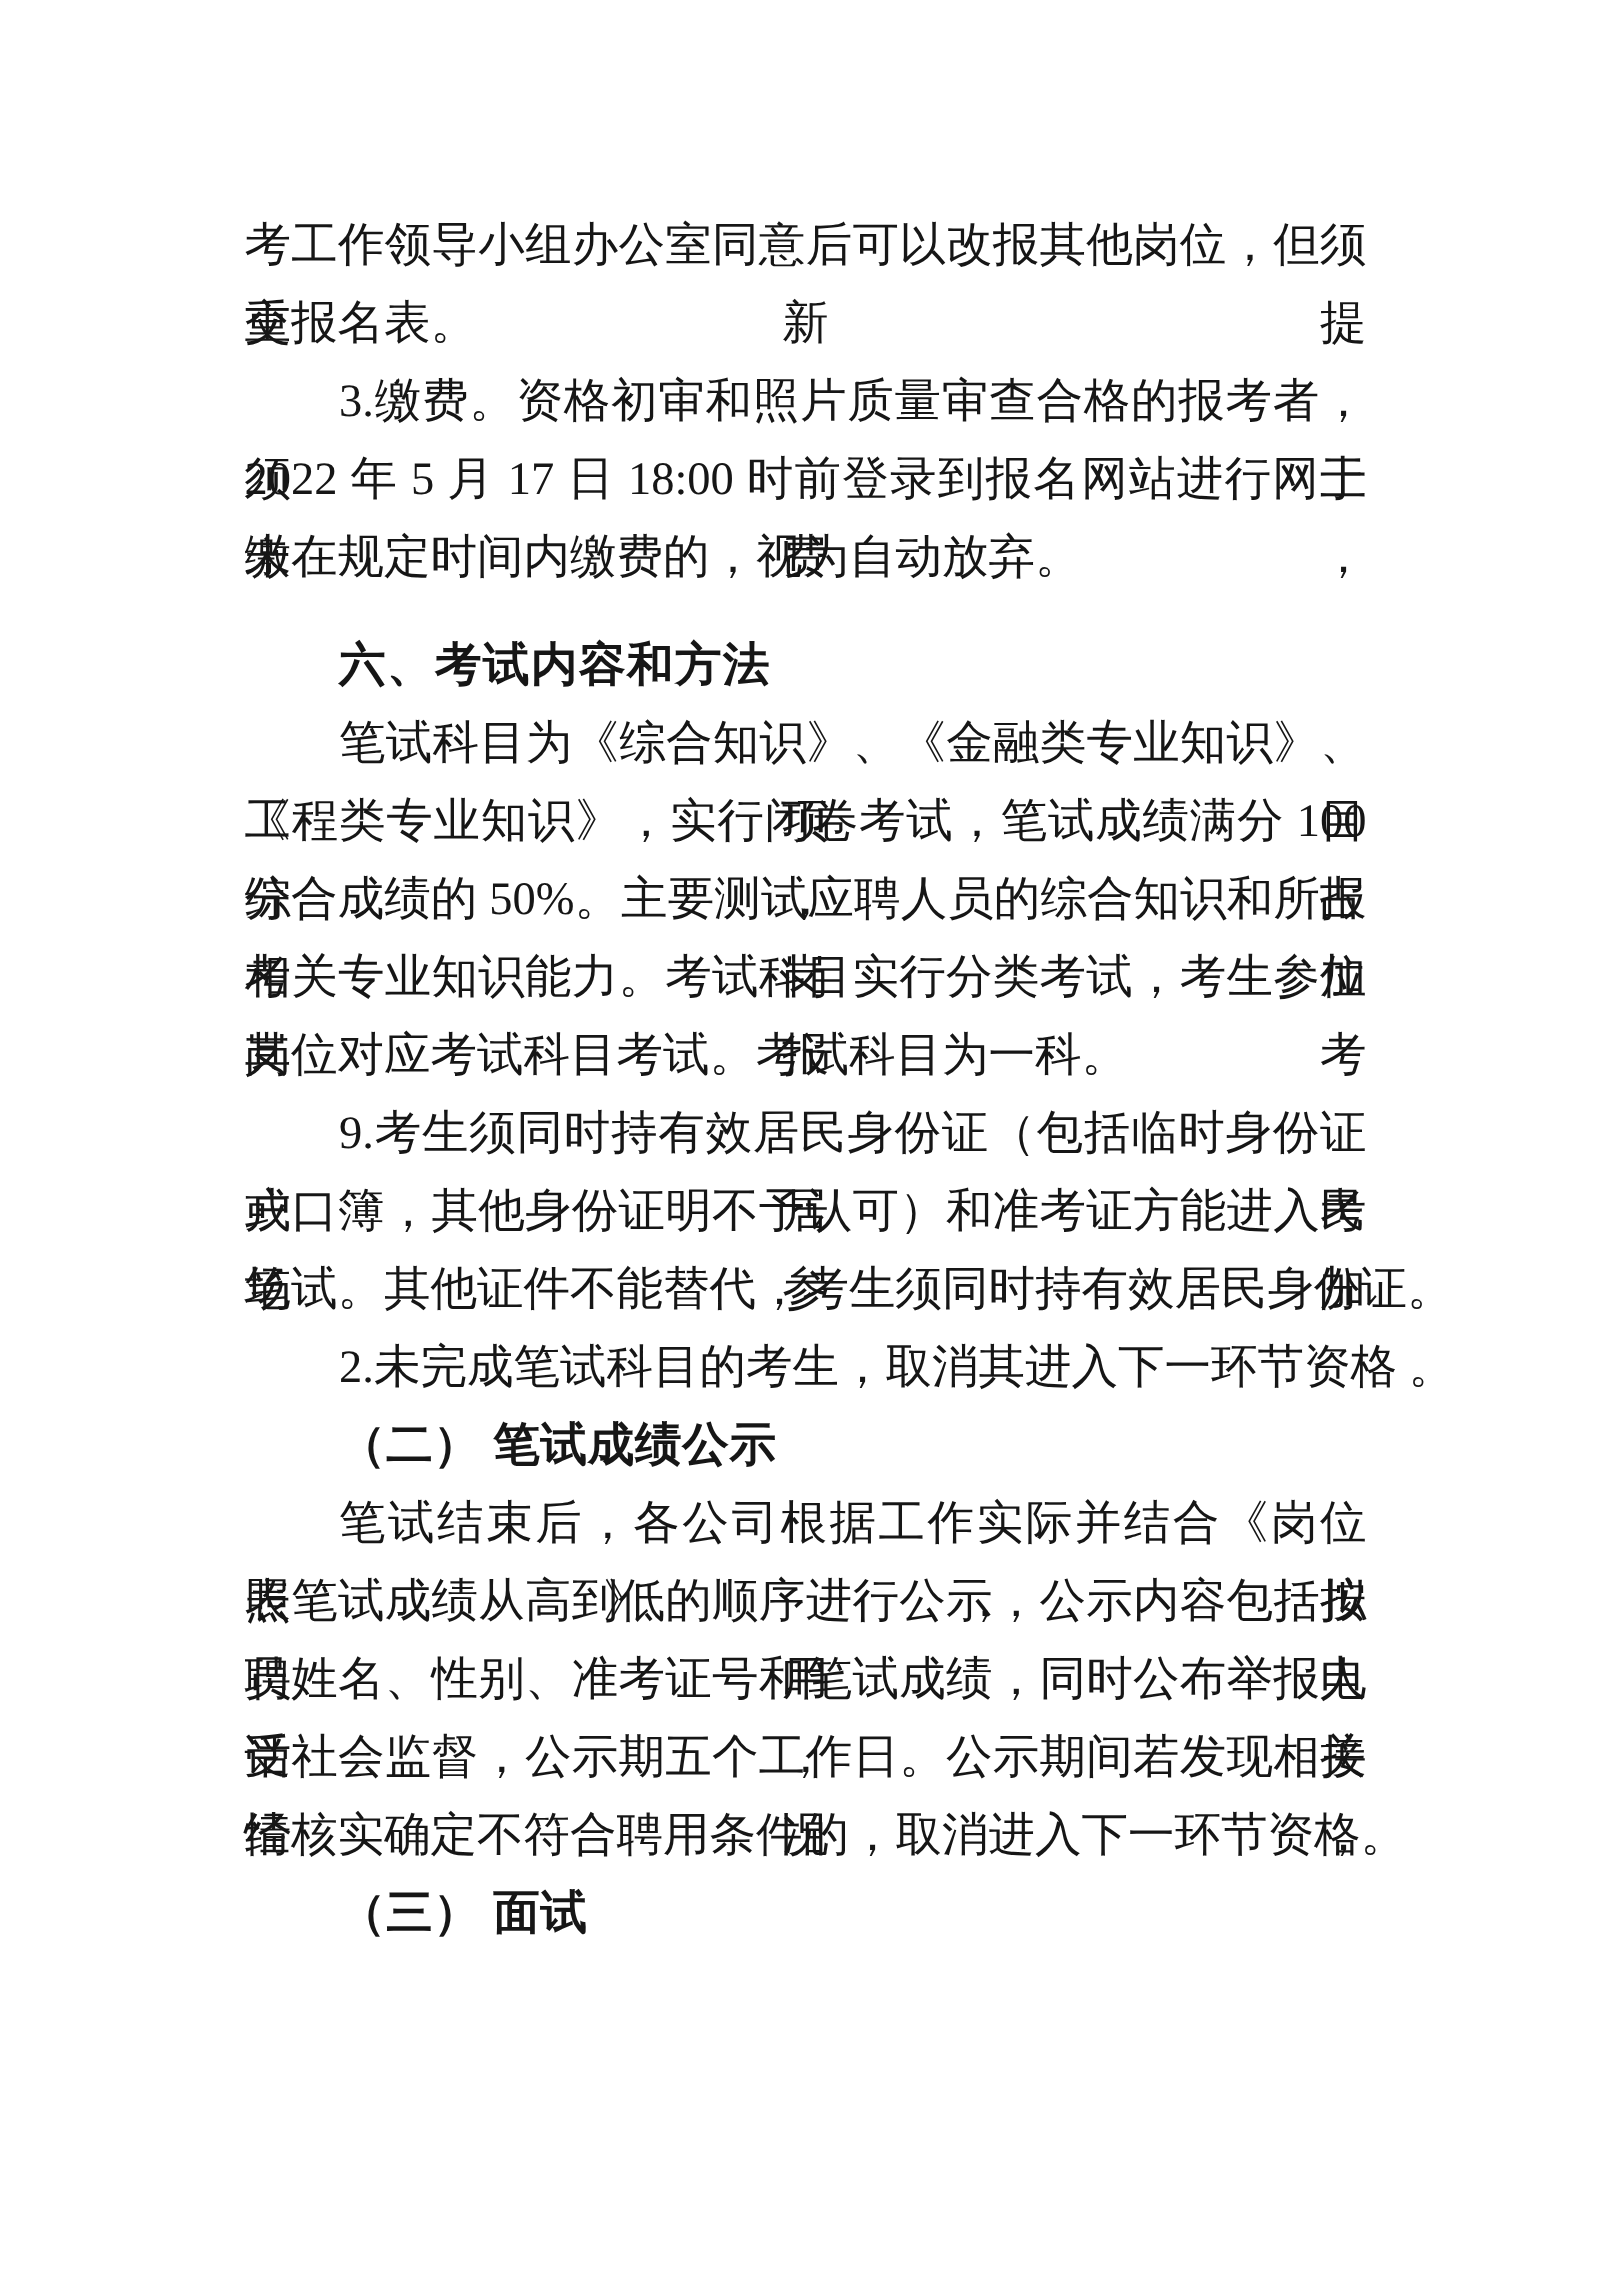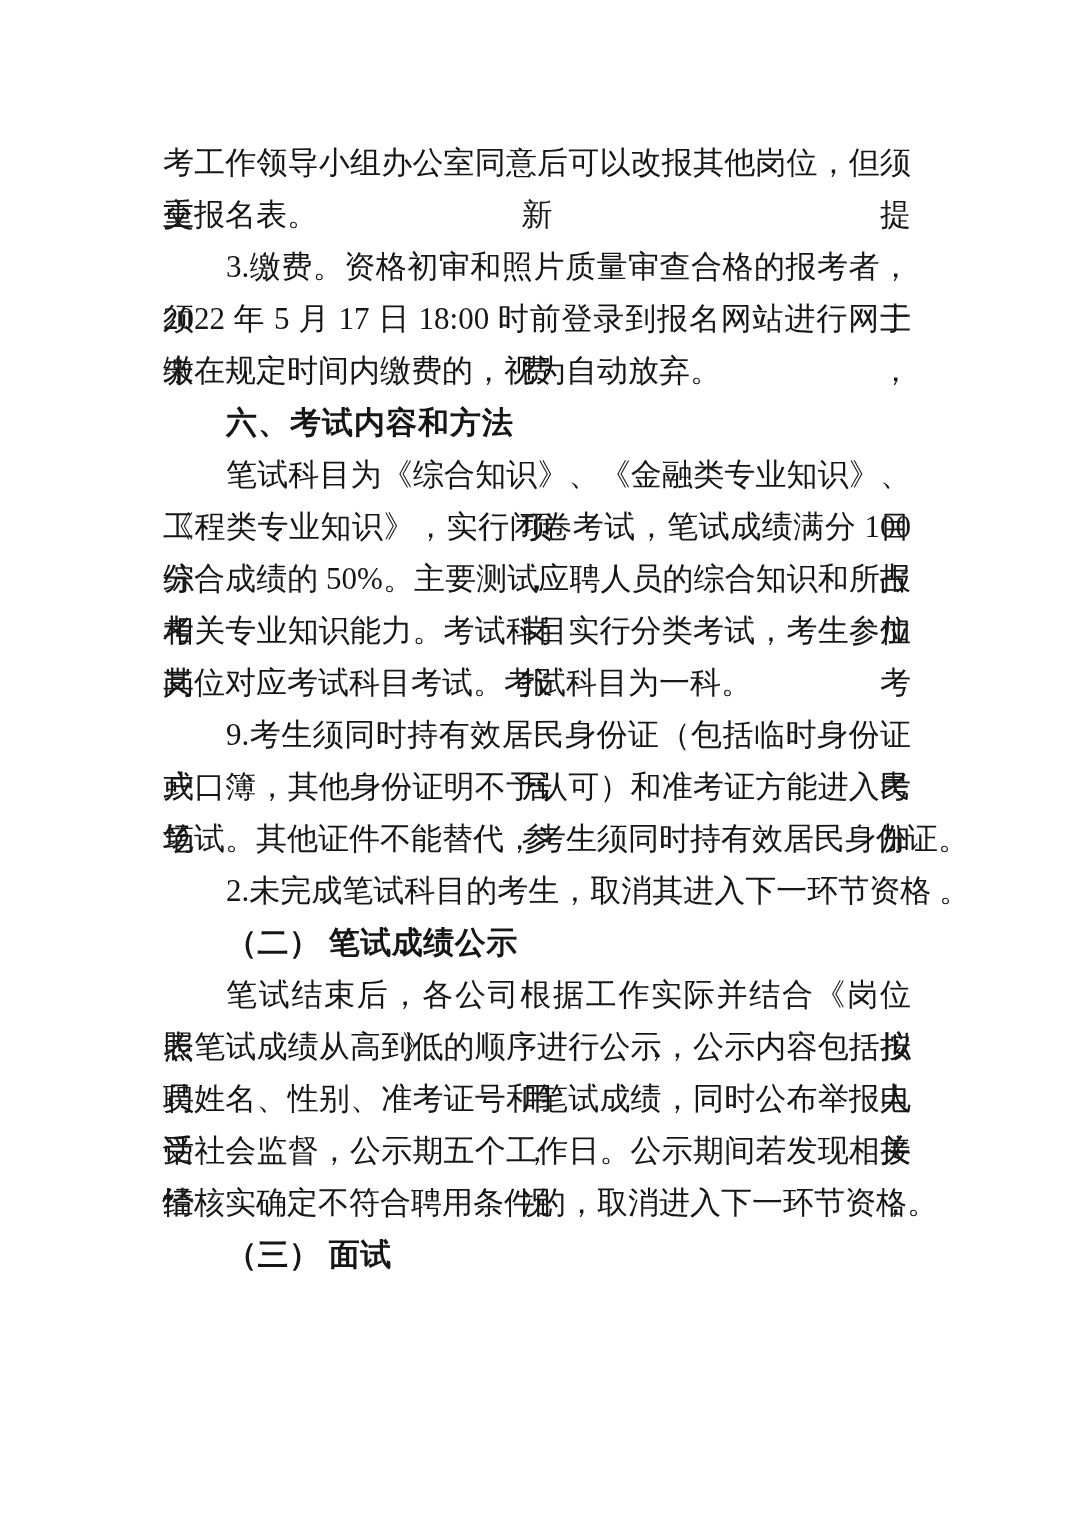--- a/index.html
+++ b/index.html
@@ -36,20 +36,21 @@
     text-indent: 63px;
   }
   .bold {
     font-weight: 400;
   }
   
   .heading-hei {
     font-family: "Liberation Sans", "DejaVu Sans", sans-serif;
     font-weight: 700;
     letter-spacing: 1px;
+    margin-top: 20px;
   }
   
   .heading-kai {
     font-family: "Liberation Serif", "DejaVu Serif", serif;
     font-weight: 700;
     letter-spacing: 0.5px;
   }
 </style>
 </head>
 <body>

